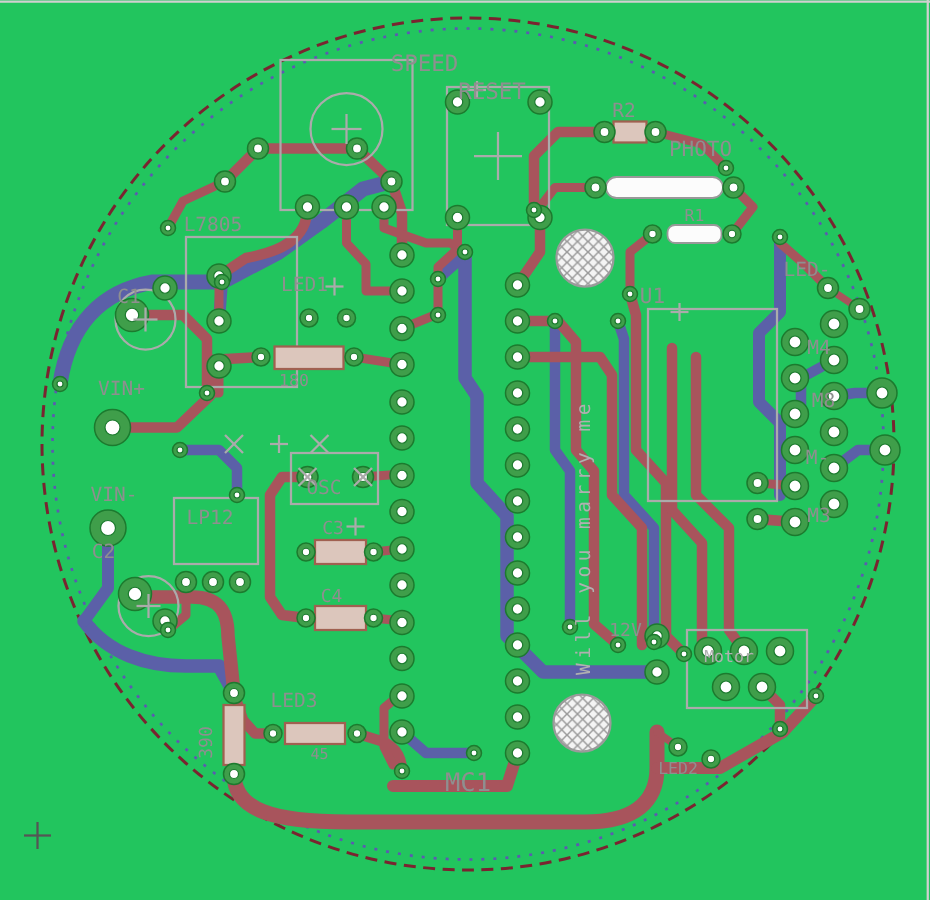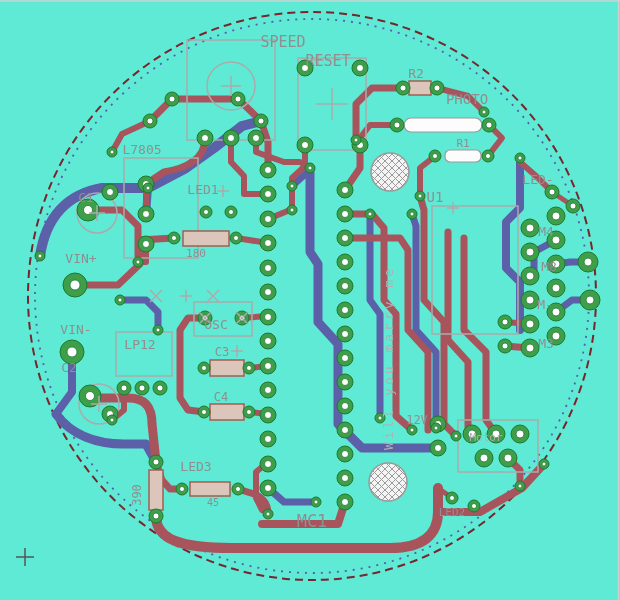--- a/index.html
+++ b/index.html
@@ -1,17 +1,17 @@
 <!DOCTYPE html>
 <html><head>
 <meta charset="utf-8">
 <style>
   html,body{margin:0;padding:0;background:#ffffff;}
   body{width:620px;height:600px;overflow:hidden;font-family:"DejaVu Sans Mono","Liberation Mono",monospace;}
-  #stage{position:relative;width:620px;height:600px;background:#5eead4;}
+  #stage{position:relative;width:620px;height:600px;background:#22c55e;}
   svg{display:block;}
   text{font-family:"DejaVu Sans Mono","Liberation Mono",monospace;}
 </style>
 </head>
 <body>
 
 <div id="stage">
   <svg id="pcb" width="620" height="600" viewBox="0 0 620 600">
     <defs>
       <pattern id="hatch" width="7" height="7" patternUnits="userSpaceOnUse">

